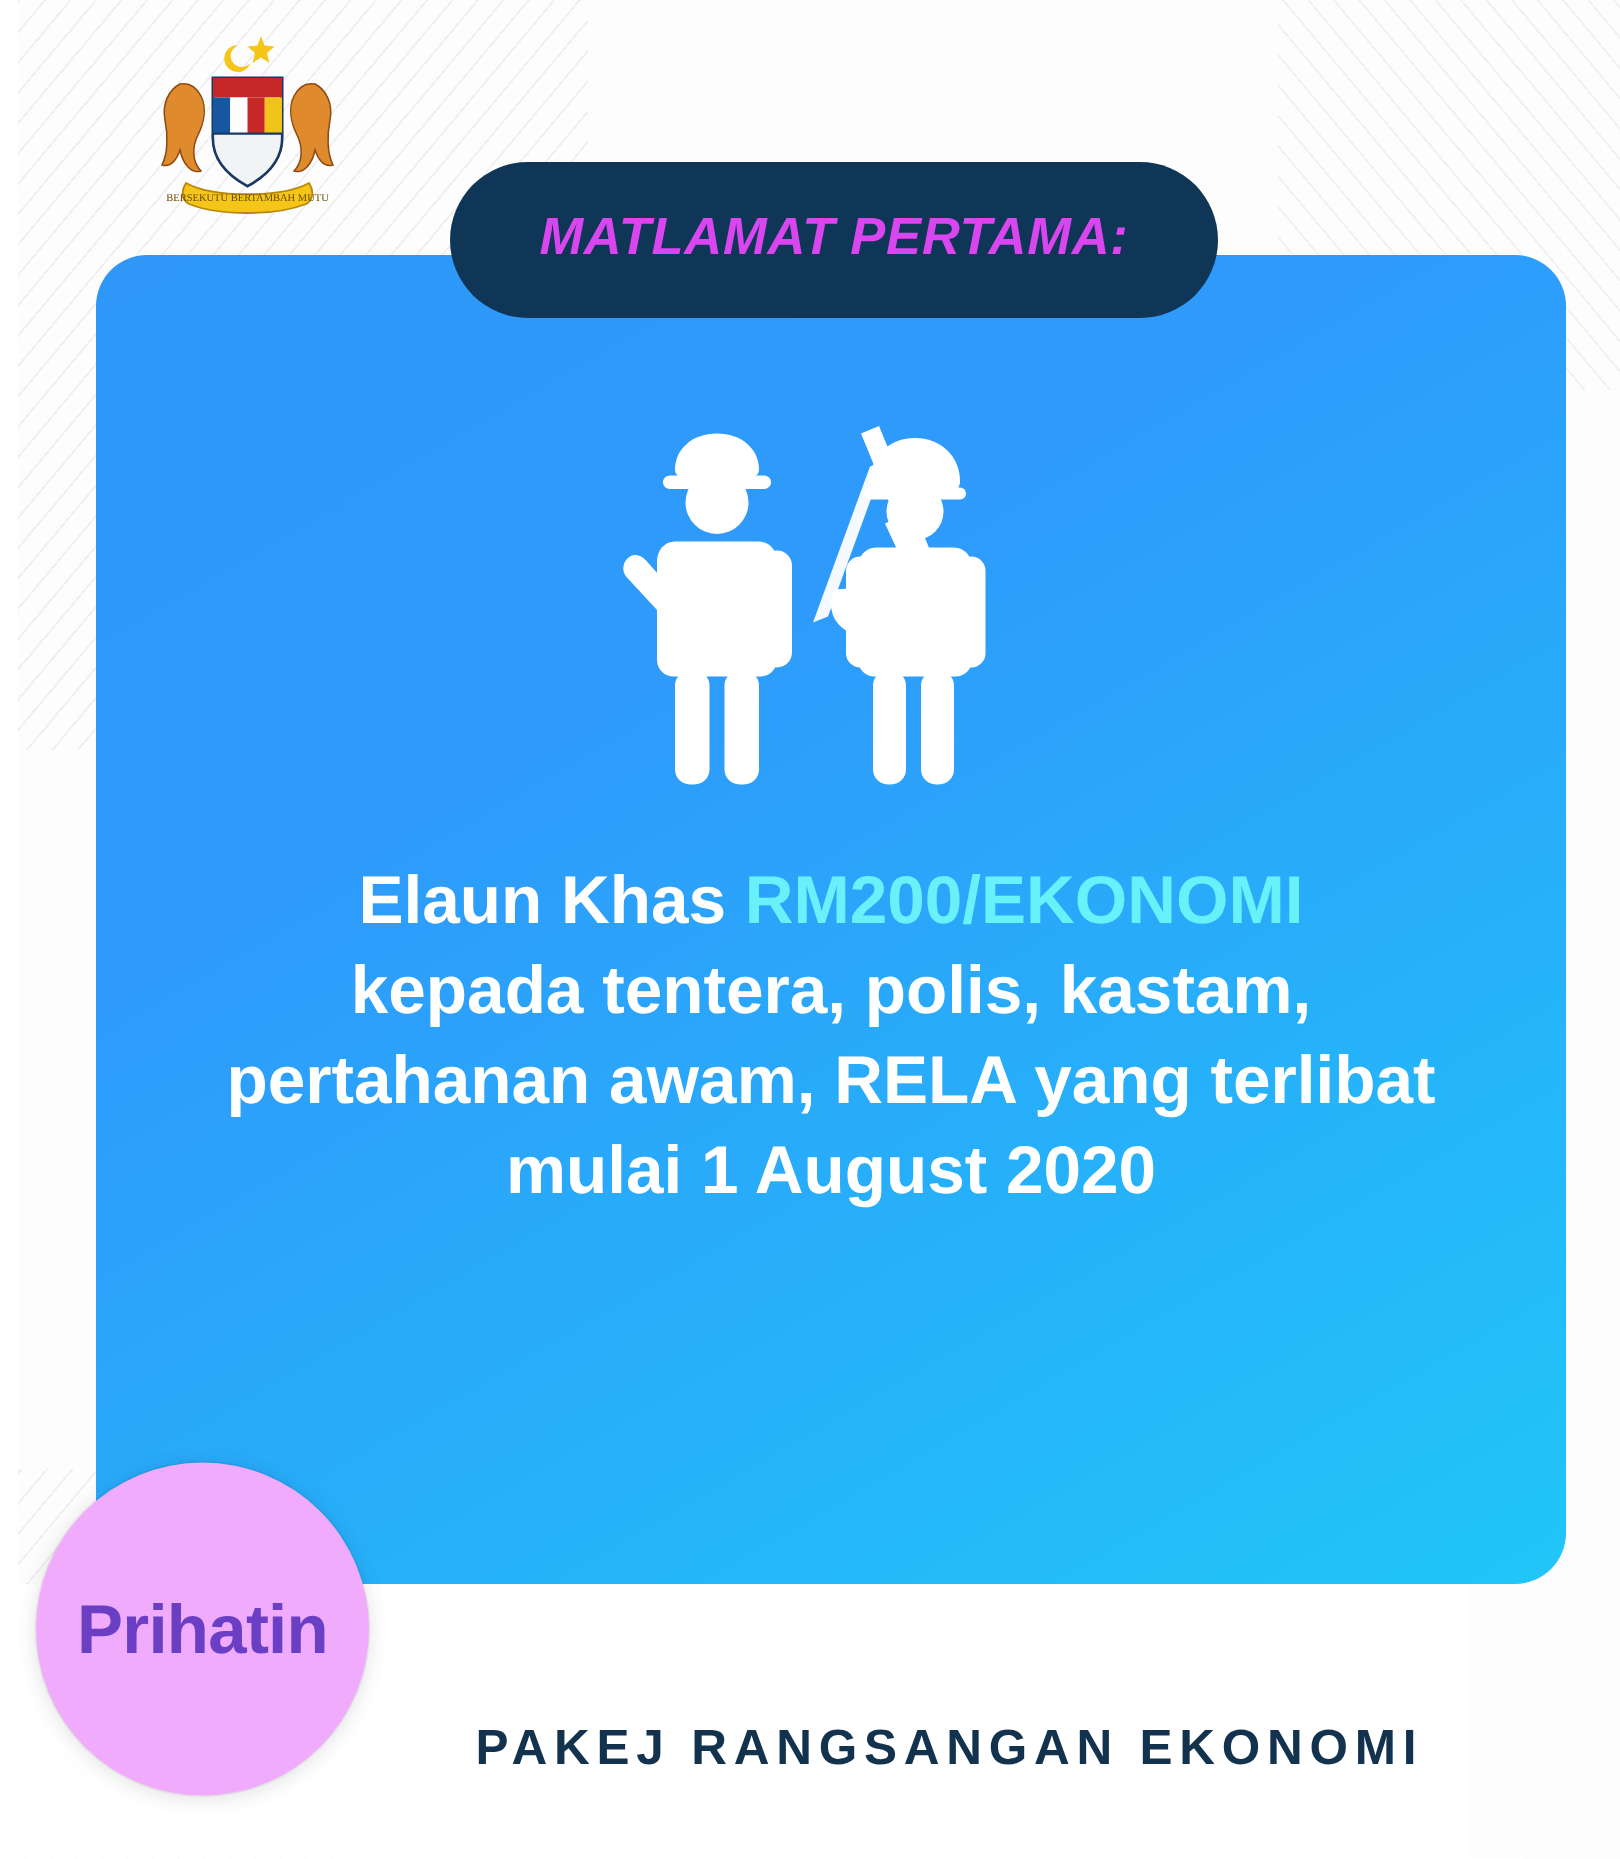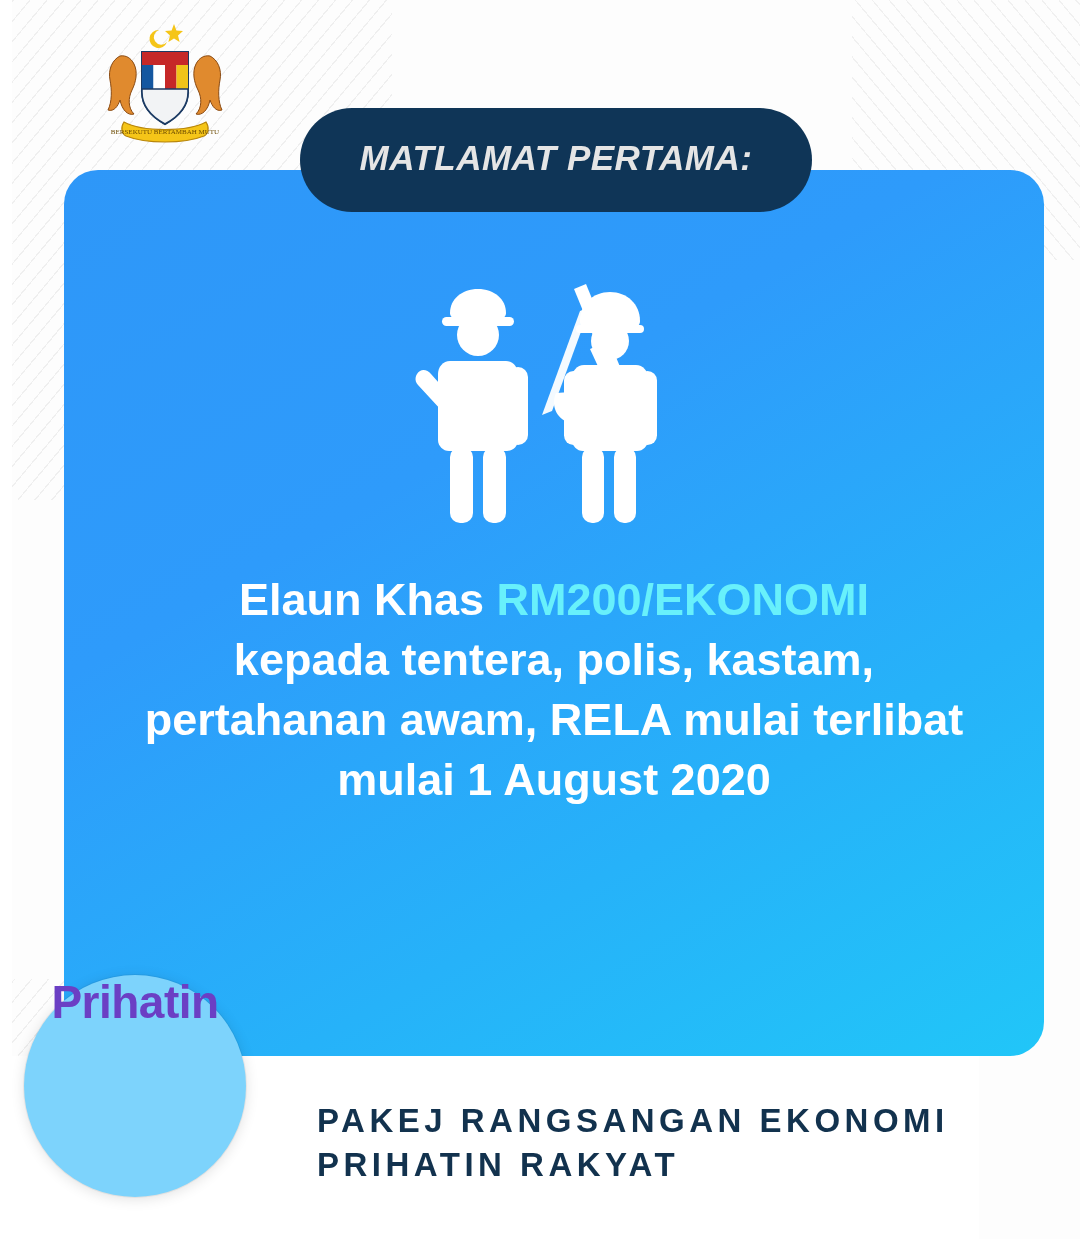--- a/index.html
+++ b/index.html
@@ -73,21 +73,21 @@
     border-radius: 52px;
     display: flex;
     flex-direction: column;
     align-items: center;
     justify-content: center;
     padding: 12px 30px 16px 30px;
     z-index: 5;
   }
   .title-pill span {
     display: block;
-    color: #e5e5e5;
+    color: #d946ef;
     font-weight: bold;
     font-style: italic;
     font-size: 35px;
     letter-spacing: 0.5px;
     line-height: 1.15;
     text-align: center;
     white-space: nowrap;
   }
 
   
@@ -127,24 +127,24 @@
     height: 183px;
     background: #ffffff;
   }
   .badge {
     position: absolute;
     left: 12px;
     bottom: 42px;
     width: 222px;
     height: 222px;
     border-radius: 50%;
-    background: #7dd3fc;
+    background: #f0abfc;
     box-shadow: 0 0 0 1px rgba(0,0,0,0.05), 0 2px 14px rgba(0,0,0,0.12);
     display: flex;
-    align-items: flex-start;
+    align-items: center;
     justify-content: center;
     z-index: 6;
   }
   .badge-text {
     font-size: 46px;
     font-weight: bold;
     color: #6b3fc4;
     letter-spacing: -0.5px;
   }
   .footer-text {
@@ -237,33 +237,32 @@
           <path d="M186 74 l14 -6 l12 26 l-14 6z"></path>
 
           <path d="M176 36 l10 -4 l-38 104 l-10 4z" opacity="0.95"></path>
         </g>
       </svg>
     </div>
 
     <div class="body-text">
       <span class="line"><span>Elaun Khas </span><span class="highlight">RM200/EKONOMI</span></span>
       <span class="line">kepada tentera, polis, kastam,</span>
-      <span class="line">pertahanan awam, RELA mulai terlibat</span>
+      <span class="line">pertahanan awam, RELA yang terlibat</span>
       <span class="line">mulai 1 August 2020</span>
     </div>
   </div>
 
   <div class="title-pill">
     <span>MATLAMAT PERTAMA:</span>
   </div>
 
   <div class="bottom">
     <div class="footer-text">
       <span class="line">PAKEJ RANGSANGAN EKONOMI</span>
-      <span class="line">PRIHATIN RAKYAT</span>
     </div>
   </div>
 
   <div class="badge">
     <span class="badge-text">Prihatin</span>
   </div>
 
 </div>
 
 </body></html>

